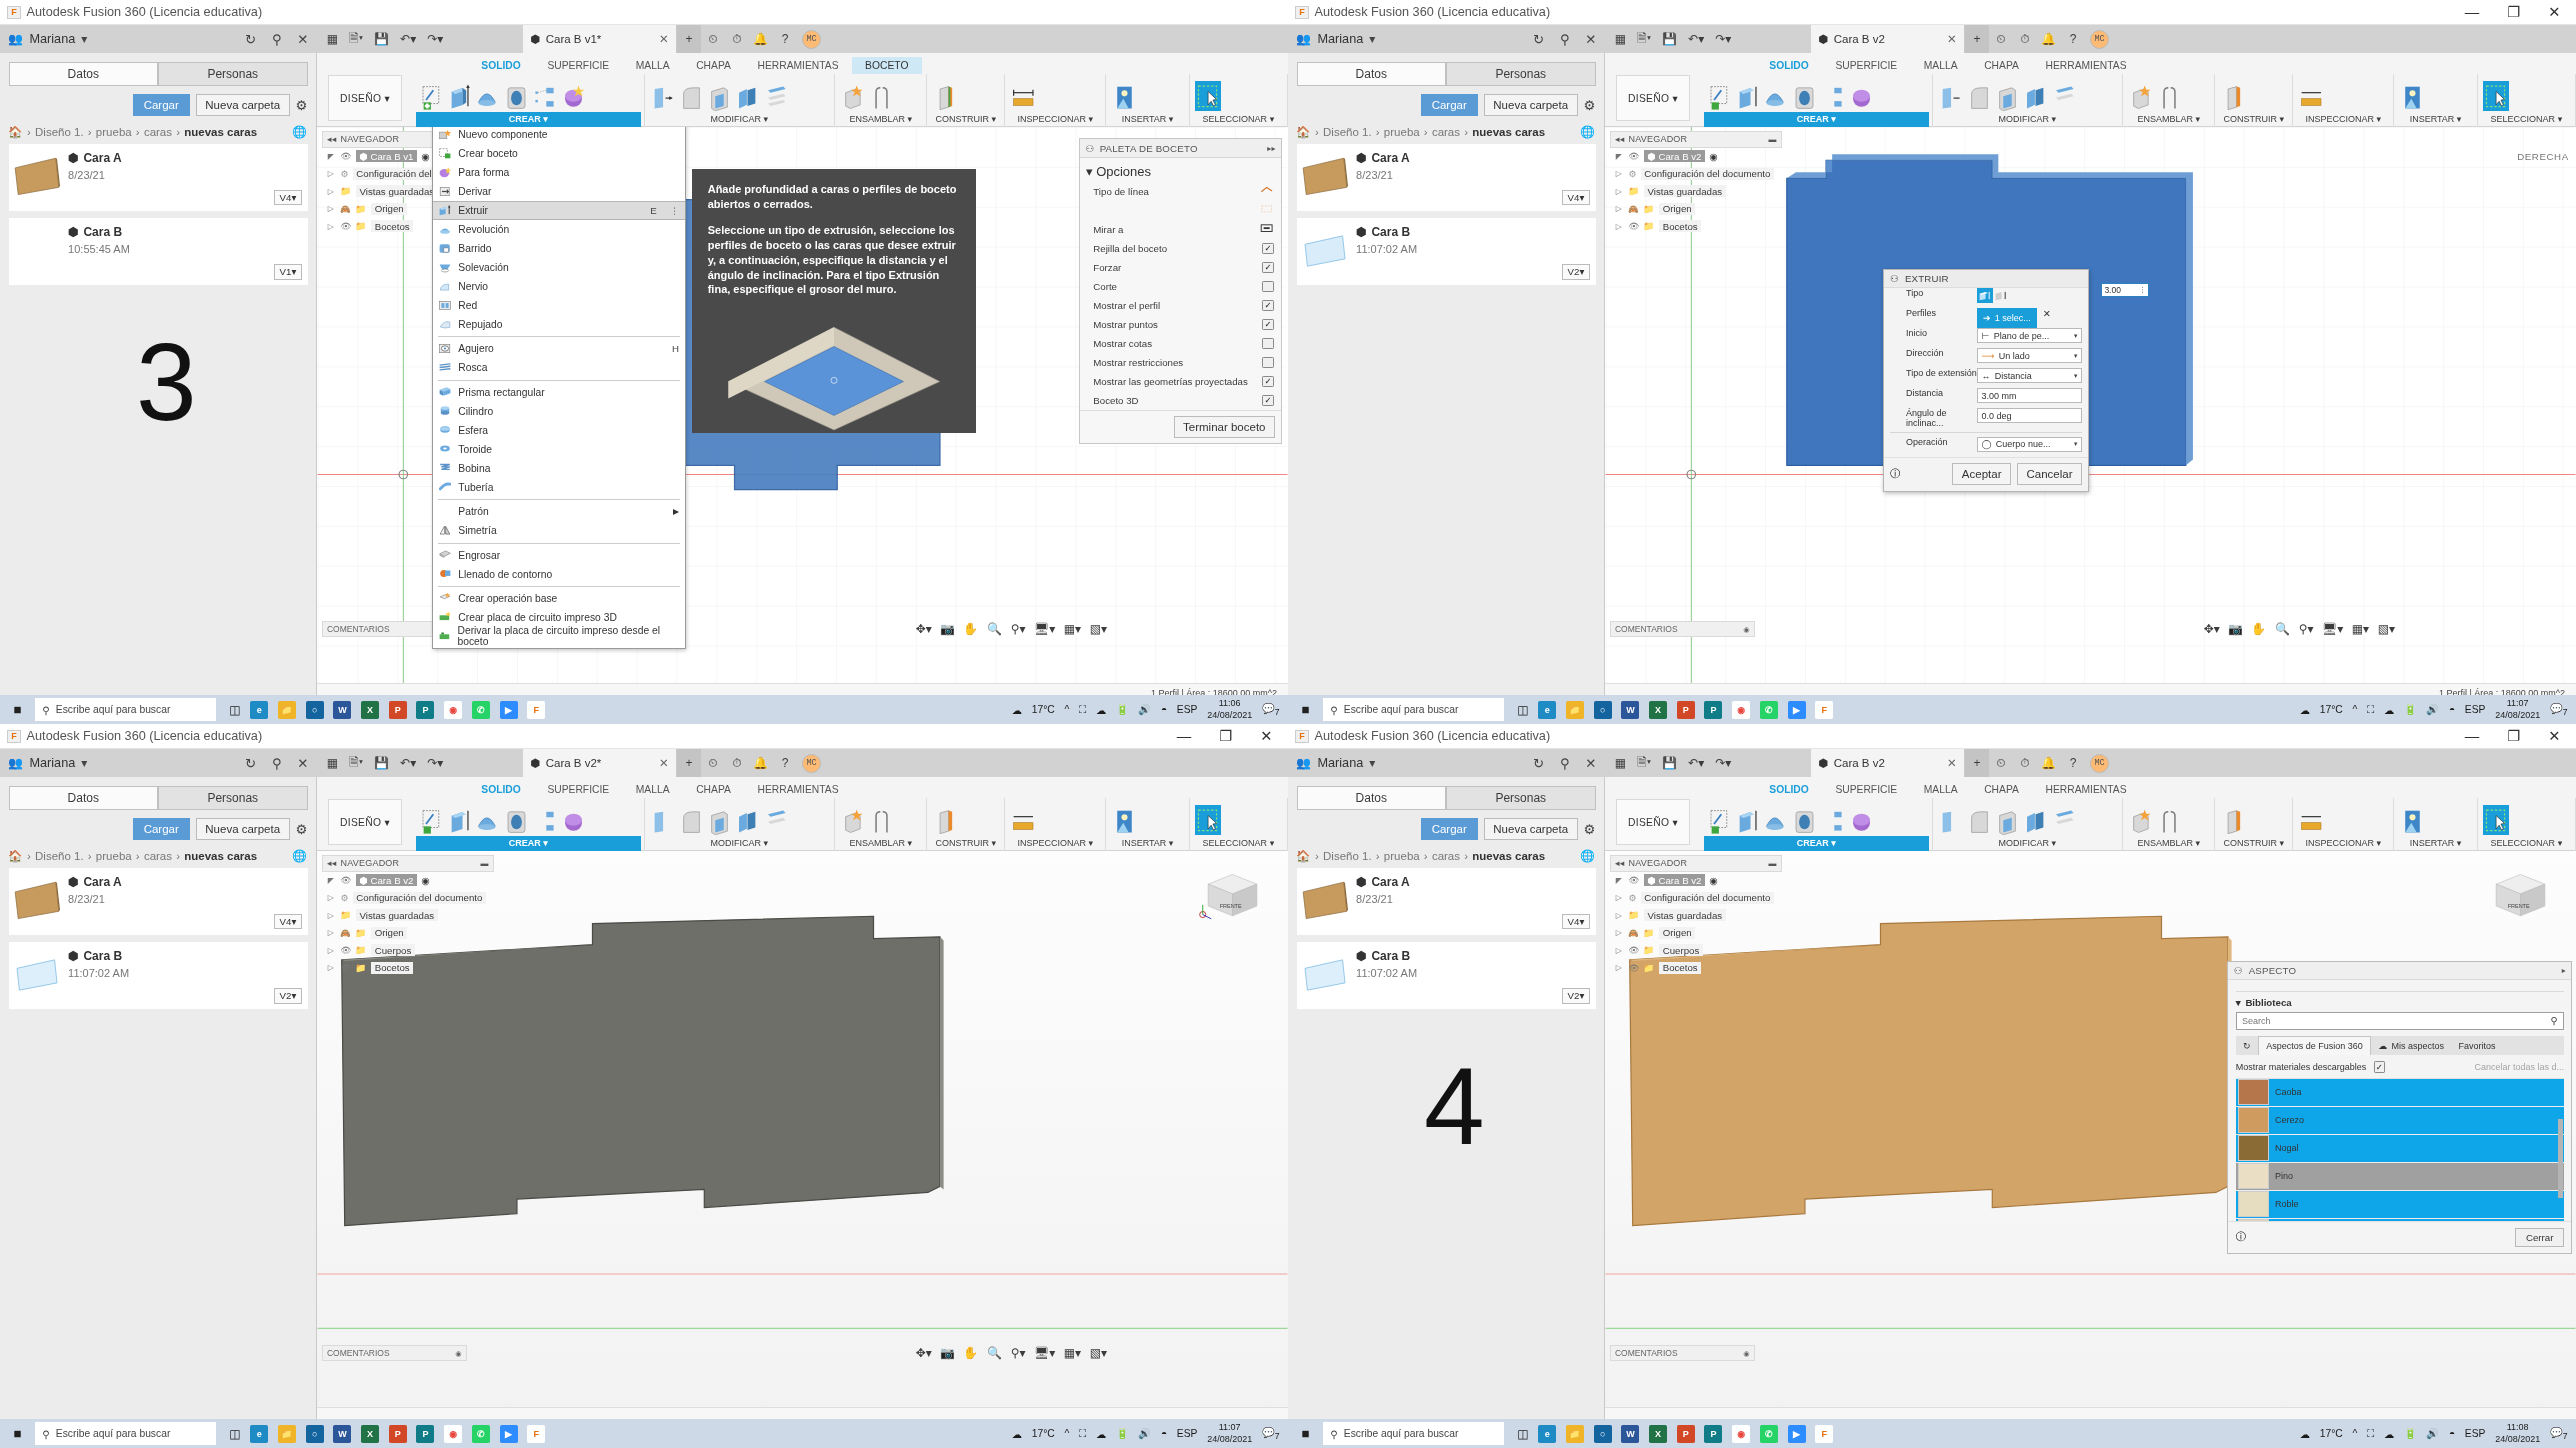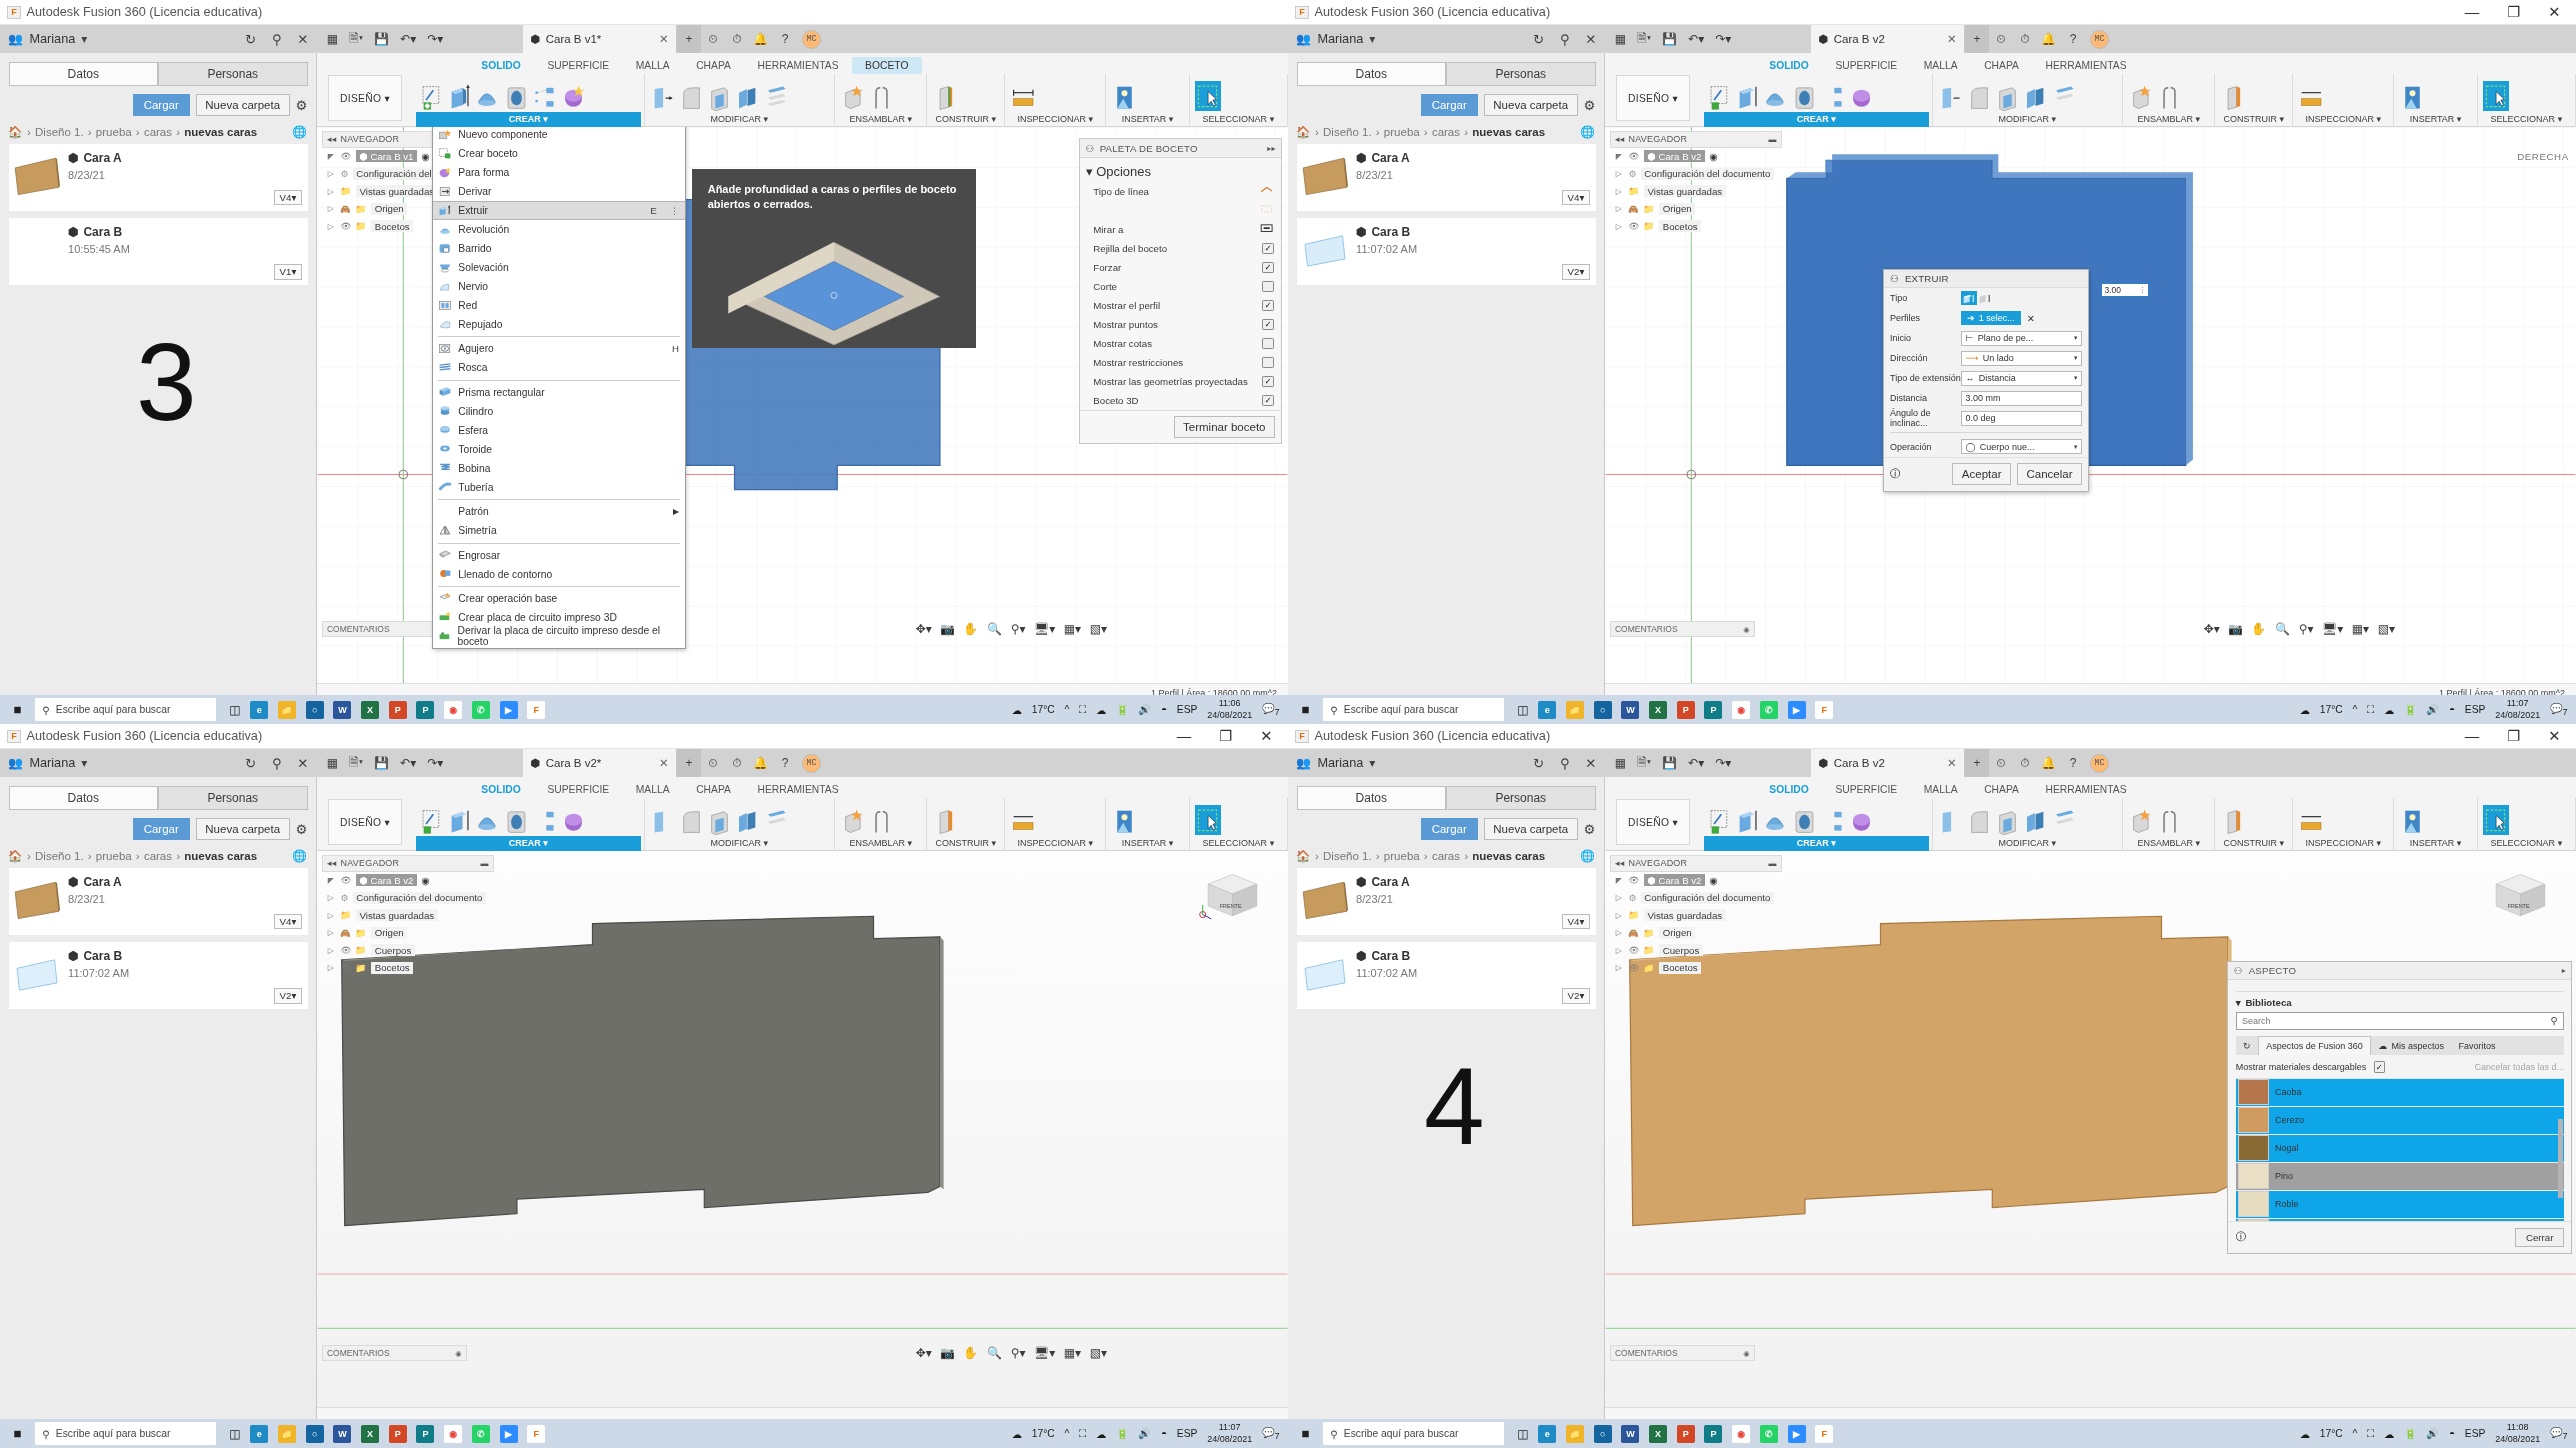--- a/index.html
+++ b/index.html
@@ -164,21 +164,21 @@
   .pal-row .rt { margin-left: auto; }
   .ck { width: 11.5px; height: 11.5px; border: 0.6px solid #8a8a8a; background: #f0f0f0; border-radius: 1.2px;
        display: flex; align-items: center; justify-content: center; font-size: 8.5px; color: #222; }
   .pal-foot { border-top: 0.6px solid #ddd; padding: 4.8px 6px; display: flex; justify-content: flex-end; }
 
   
   .dlg { position: absolute; z-index: 35; width: 206px; background: #f3f3f3; border: 0.6px solid #b4b4b4;
          box-shadow: 1.2px 1.8px 4.8px rgba(0,0,0,.3); }
   .dlg-head { height: 18px; background: #ececec; border-bottom: 0.6px solid #dcdcdc; display: flex; align-items: center;
               gap: 6px; padding: 0 6px; font-size: 9.7px; color: #444; letter-spacing: 0.2px; }
-  .dlg-row { display: flex; align-items: center; height: 20px; padding: 0 6px; font-size: 9px; color: #333; }
+  .dlg-row { display: flex; height: 20px; padding: 0 6px; font-size: 9px; color: #333; margin-left: 16px; }
   .dlg-row .lab { width: 71px; color: #333; }
   .fld { flex: 1; height: 15px; background: #fff; border: 0.6px solid #b9b9b9; display: flex; align-items: center;
          gap: 4.2px; padding: 0 3.6px; font-size: 9px; color: #333; }
   .fld .cv { margin-left: auto; font-size: 6.7px; color: #444; }
   .selbtn { background: #1a9ed9; color: #fff; padding: 1.8px 6px; font-size: 9px; display: flex; align-items: center; gap: 4.2px; }
   .dlg-sep { height: 0.6px; background: #d6d6d6; margin: 4.2px 6px; }
   .dlg-foot { display: flex; align-items: center; gap: 6px; padding: 4.8px 6px 6px 6px; border-top: 0.6px solid #e0e0e0; }
   .dlg-foot .sp { margin-left: auto; }
   .typeico { width: 15.7px; height: 14.5px; border: 0.6px solid transparent; display: flex; align-items: center; justify-content: center; }
   .typeico.on { background: #1a9ed9; }
@@ -717,20 +717,21 @@
             <span class="mico"><svg width="12" height="11" viewBox="0 0 20 18">
                 <rect x="1" y="7" width="16" height="8" fill="#4fae4f"></rect>
                 <rect x="4" y="4" width="4" height="3" fill="#2e7d2e"></rect>
               </svg></span>
             <span>Derivar la placa de circuito impreso desde el boceto</span>
           </div>
       </div>
 
       <div class="tooltip" style="left:375px; top:42px;">
         <p>Añade profundidad a caras o perfiles de boceto abiertos o cerrados.</p>
+        <p>Seleccione un tipo de extrusión, seleccione los perfiles de boceto o las caras que desee extruir y, a continuación, especifique la distancia y el ángulo de inclinación. Para el tipo Extrusión fina, especifique el grosor del muro.</p>
         <div class="tt-img">
           <svg width="284" height="130" viewBox="0 0 470 215">
             <polygon points="60,130 235,40 410,130 235,210" fill="#cfc8b8" stroke="#9a948a"></polygon>
             <polygon points="120,130 235,72 350,130 235,186" fill="#5b93d8" stroke="#3e6ea8"></polygon>
             <polygon points="60,130 235,40 235,70 60,158" fill="#ded7c6"></polygon>
             <circle cx="235" cy="128" r="5" fill="none" stroke="#fff"></circle>
           </svg>
         </div>
       </div>
 

